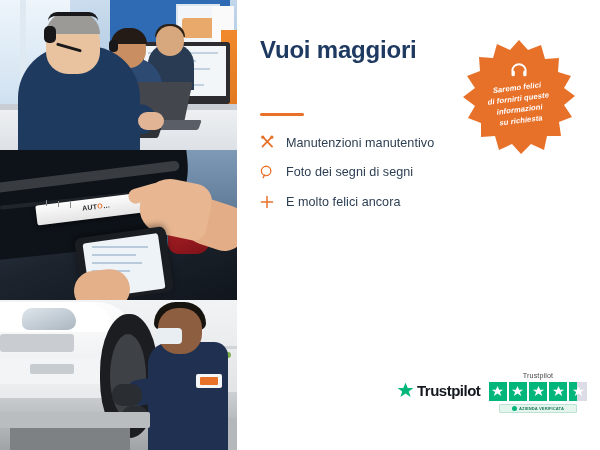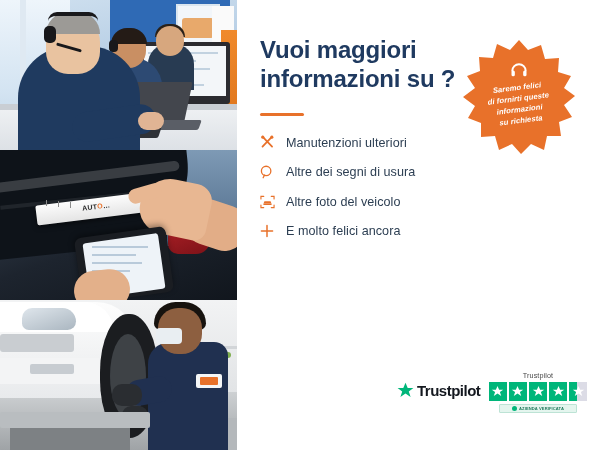--- a/index.html
+++ b/index.html
@@ -231,21 +231,20 @@
       <div class="lift"></div>
         <div class="lift2"></div>
     </div>
 
   </div>
 
   <div class="panel">
 
     <div class="heading">
       <div>Vuoi maggiori</div>
-      <div>informazioni su ?</div>
     </div>
     <div class="divider"></div>
 
     <div class="badge">
       <svg width="118" height="118" viewBox="0 0 118 118">
         <path fill="#e8712a" d="M59 2 L68 12 L81 7 L85 21 L99 20 L98 34 L111 38 L104 50 L115 58 L104 67 L112 79 L99 84 L101 98 L87 98 L84 112 L71 106 L61 116 L52 106 L39 112 L35 98 L21 99 L21 85 L8 80 L15 68 L3 59 L15 50 L7 38 L20 33 L19 19 L33 20 L37 6 L50 12 Z"></path>
       </svg>
       <svg width="20" height="20" viewBox="0 0 24 24" style="position:absolute;left:49px;top:22px;">
         <path d="M4 13 a8 8 0 0 1 16 0" fill="none" stroke="#ffffff" stroke-width="2.4" stroke-linecap="round"></path>
         <rect x="3" y="12.5" width="4" height="7" rx="1.8" fill="#ffffff"></rect>
@@ -263,43 +262,33 @@
 
 
       <div class="row">
         <span class="ic">
           <svg width="15" height="15" viewBox="0 0 18 18">
             <path d="M3 2 L14.5 14 M14.5 2 L3 14" stroke="#e8712a" stroke-width="2.1" stroke-linecap="round"></path>
             <circle cx="3.4" cy="2.6" r="1.9" fill="#e8712a"></circle>
             <circle cx="14.2" cy="2.6" r="1.9" fill="#e8712a"></circle>
           </svg>
         </span>
-        <span class="lbl">Manutenzioni ulteriori</span>
+        <span class="lbl">Manutenzioni manutentivo</span>
       </div>
 
       <div class="row">
         <span class="ic">
           <svg width="14" height="14" viewBox="0 0 16 16">
             <circle cx="7" cy="6.8" r="5.4" fill="none" stroke="#e8712a" stroke-width="1.5"></circle>
             <path d="M5.2 11.4 L3.6 14.6" stroke="#e8712a" stroke-width="1.5" stroke-linecap="round"></path>
           </svg>
         </span>
-        <span class="lbl">Altre dei segni di usura</span>
-      </div>
-
-      <div class="row">
-        <span class="ic">
-          <svg width="15" height="14" viewBox="0 0 17 16">
-            <path d="M1 4.6 V1.6 H4.2 M12.8 1.6 H16 V4.6 M16 11.4 V14.4 H12.8 M4.2 14.4 H1 V11.4" fill="none" stroke="#e8712a" stroke-width="1.3" stroke-linecap="round"></path>
-            <path d="M4 9.8 L5 7.2 H12 L13 9.8 Z" fill="#e8712a"></path>
-            <rect x="3.7" y="9.6" width="9.6" height="1.7" rx=".7" fill="#e8712a"></rect>
-          </svg>
-        </span>
-        <span class="lbl">Altre foto del veicolo</span>
-      </div>
+        <span class="lbl">Foto dei segni di segni</span>
+      </div>
+
 
       <div class="row">
         <span class="ic">
           <svg width="14" height="14" viewBox="0 0 16 16">
             <path d="M8 1.6 V14.4 M1.6 8 H14.4" stroke="#e8712a" stroke-width="1.7" stroke-linecap="round"></path>
           </svg>
         </span>
         <span class="lbl">E molto felici ancora</span>
       </div>
 

